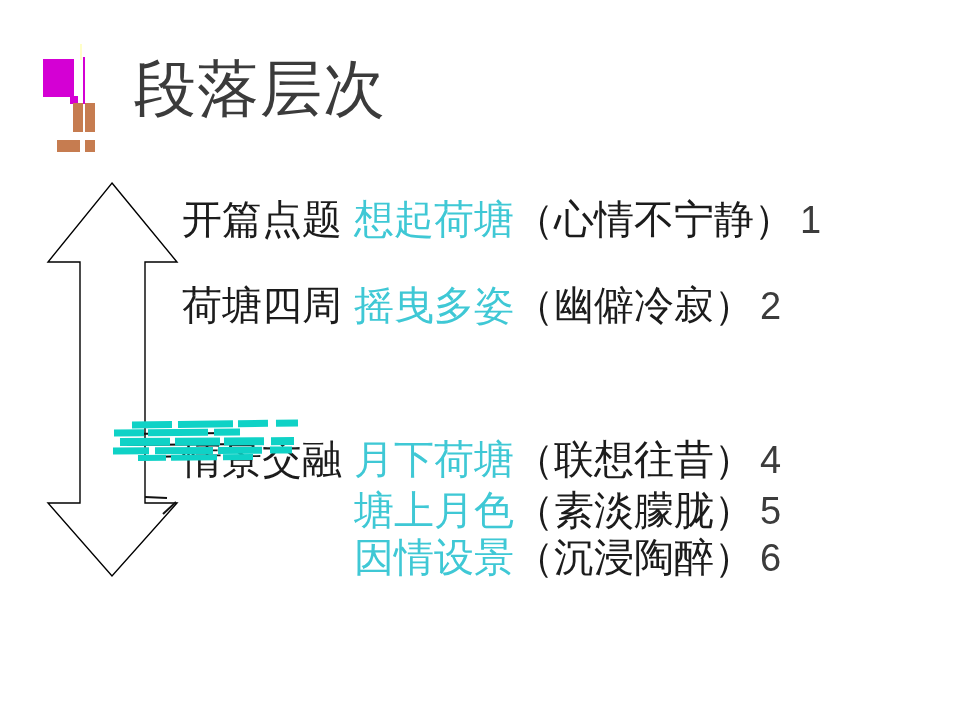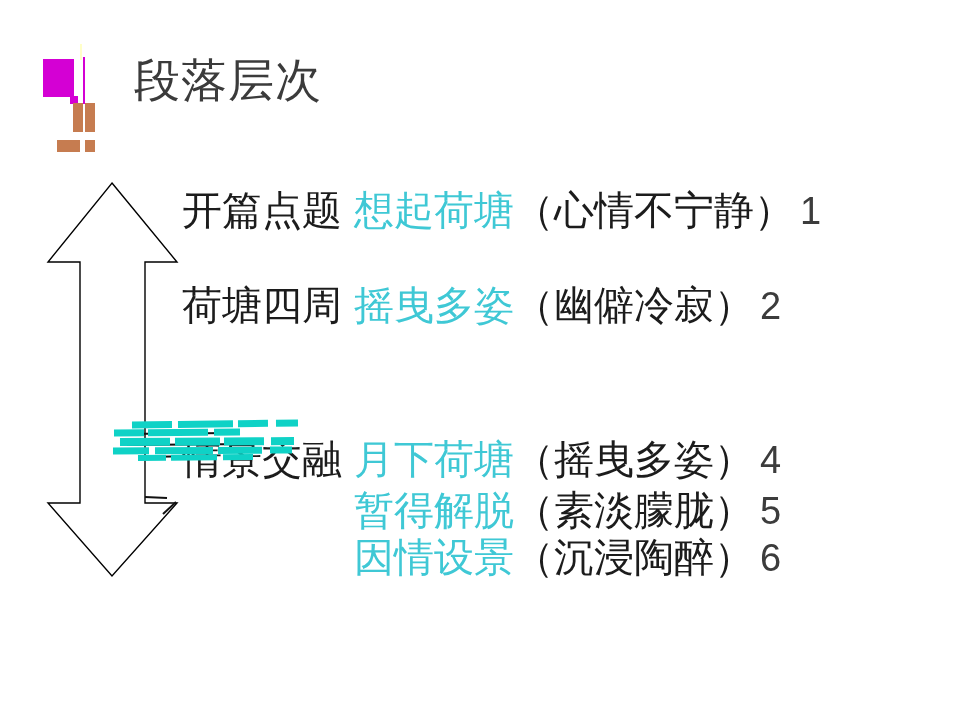--- a/index.html
+++ b/index.html
@@ -1,37 +1,37 @@
 <!DOCTYPE html>
 <html><head>
 <meta charset="utf-8">
 <style>
   html,body{margin:0;padding:0;background:#fff;}
   .slide{position:relative;width:960px;height:720px;background:#ffffff;overflow:hidden;
          font-family:"Liberation Serif","DejaVu Serif",serif;}
   
-  .title{position:absolute;left:134px;top:58px;margin:0;font-size:46px;line-height:1;
+  .title{position:absolute;left:134px;top:58px;margin:0;font-size:62px;line-height:1;
          font-weight:400;color:#3b3b3b;letter-spacing:1px;}
   
   .orn{position:absolute;}
   .orn-yellow-line{left:80px;top:44px;width:2px;height:16px;background:#ffffc8;}
   .orn-magenta-square{left:43px;top:59px;width:31px;height:38px;background:#d400d4;}
   .orn-magenta-tab{left:70px;top:96px;width:8px;height:8px;background:#d400d4;}
   .orn-magenta-line{left:83px;top:57px;width:2px;height:47px;background:#d400d4;}
   .orn-brown{background:#c67c50;}
   .orn-b1{left:73px;top:103px;width:10px;height:29px;}
   .orn-b2{left:85px;top:103px;width:10px;height:29px;}
   .orn-b3{left:57px;top:140px;width:23px;height:12px;}
   .orn-b4{left:85px;top:140px;width:10px;height:12px;}
   
   .layer{position:absolute;left:0;top:0;width:960px;height:720px;pointer-events:none;}
   
   .row{position:absolute;left:182px;height:48px;line-height:48px;font-size:40px;
        color:#1c1c1c;white-space:nowrap;}
-  .r0{top:187px}.r1{top:282px}.r2{top:334px}.r3{top:436px}.r4{top:487px}.r5{top:534px}.r6{top:626px}
+  .r0{top:196px}.r1{top:282px}.r2{top:334px}.r3{top:436px}.r4{top:487px}.r5{top:534px}.r6{top:626px}
   .label{display:inline-block;width:172px;color:#1c1c1c;}
   .hl{color:#3fc8d5;}
   .note{color:#1c1c1c;}
   .num{font-family:"Liberation Sans","DejaVu Sans",sans-serif;font-size:38px;color:#3c3c3c;margin-left:6px;}
 </style>
 </head>
 <body>
 
 <div class="slide">
 
@@ -52,24 +52,24 @@
     <polygon points="112,183 177,262 145,262 145,503 177,503 112,576 48,503 80,503 80,262 48,262" fill="#ffffff" stroke="#000000" stroke-width="1.4"></polygon>
   </svg>
 
   <div class="row r0">
     <span class="label">开篇点题</span><span class="hl">想起荷塘</span><span class="note">（心情不宁静）</span><span class="num">1</span>
   </div>
   <div class="row r1">
     <span class="label">荷塘四周</span><span class="hl">摇曳多姿</span><span class="note">（幽僻冷寂）</span><span class="num">2</span>
   </div>
   <div class="row r3">
-    <span class="label">情景交融</span><span class="hl">月下荷塘</span><span class="note">（摇曳多姿）</span><span class="num">4</span>
+    <span class="label">情景交融</span><span class="hl">月下荷塘</span><span class="note">（联想往昔）</span><span class="num">4</span>
   </div>
   <div class="row r4">
-    <span class="label"></span><span class="hl">暂得解脱</span><span class="note">（素淡朦胧）</span><span class="num">5</span>
+    <span class="label"></span><span class="hl">塘上月色</span><span class="note">（素淡朦胧）</span><span class="num">5</span>
   </div>
   <div class="row r5">
     <span class="label"></span><span class="hl">因情设景</span><span class="note">（沉浸陶醉）</span><span class="num">6</span>
   </div>
 
   <svg class="layer" viewBox="0 0 960 720" xmlns="http://www.w3.org/2000/svg">
 
     <path d="M118 434 L232 433" stroke="#111111" stroke-width="2" fill="none"></path>
     <path d="M122 445 L258 444" stroke="#111111" stroke-width="2" fill="none"></path>
     <path d="M140 457 L203 456" stroke="#111111" stroke-width="2" fill="none"></path>

